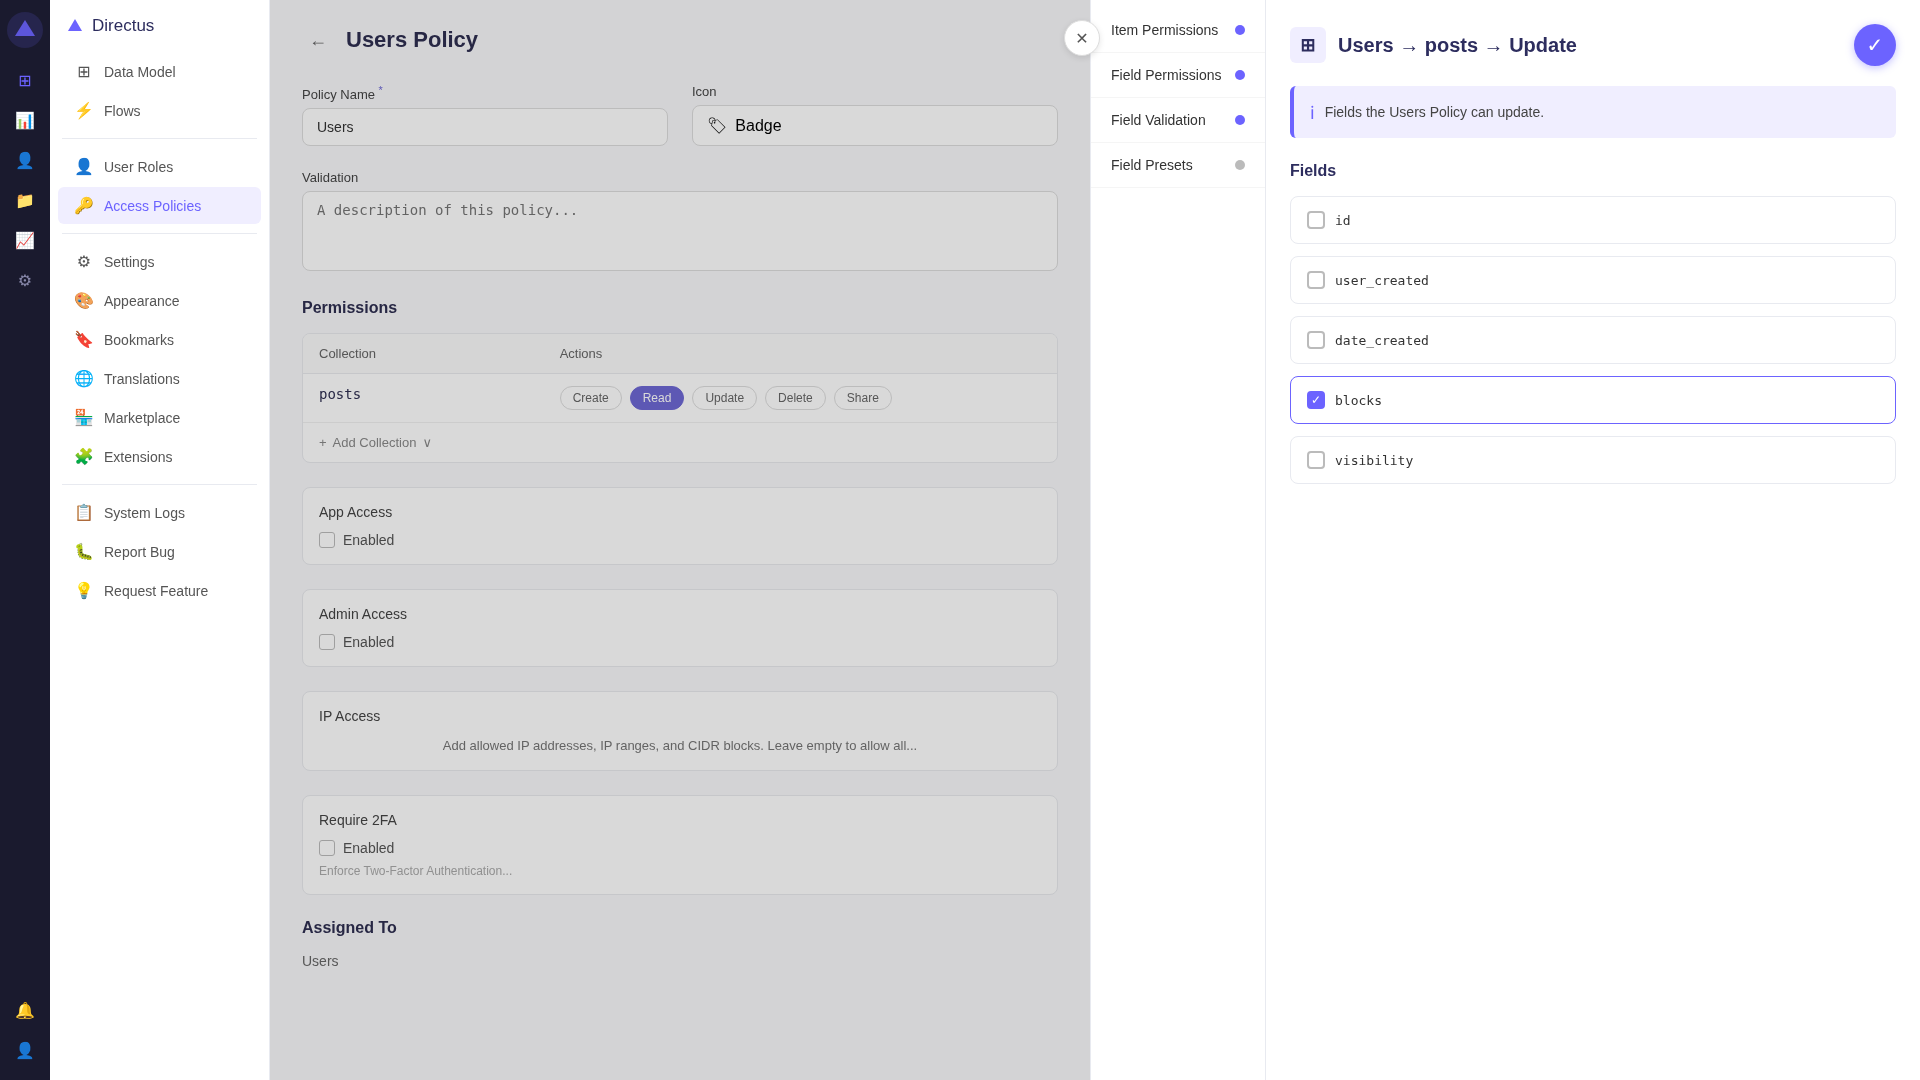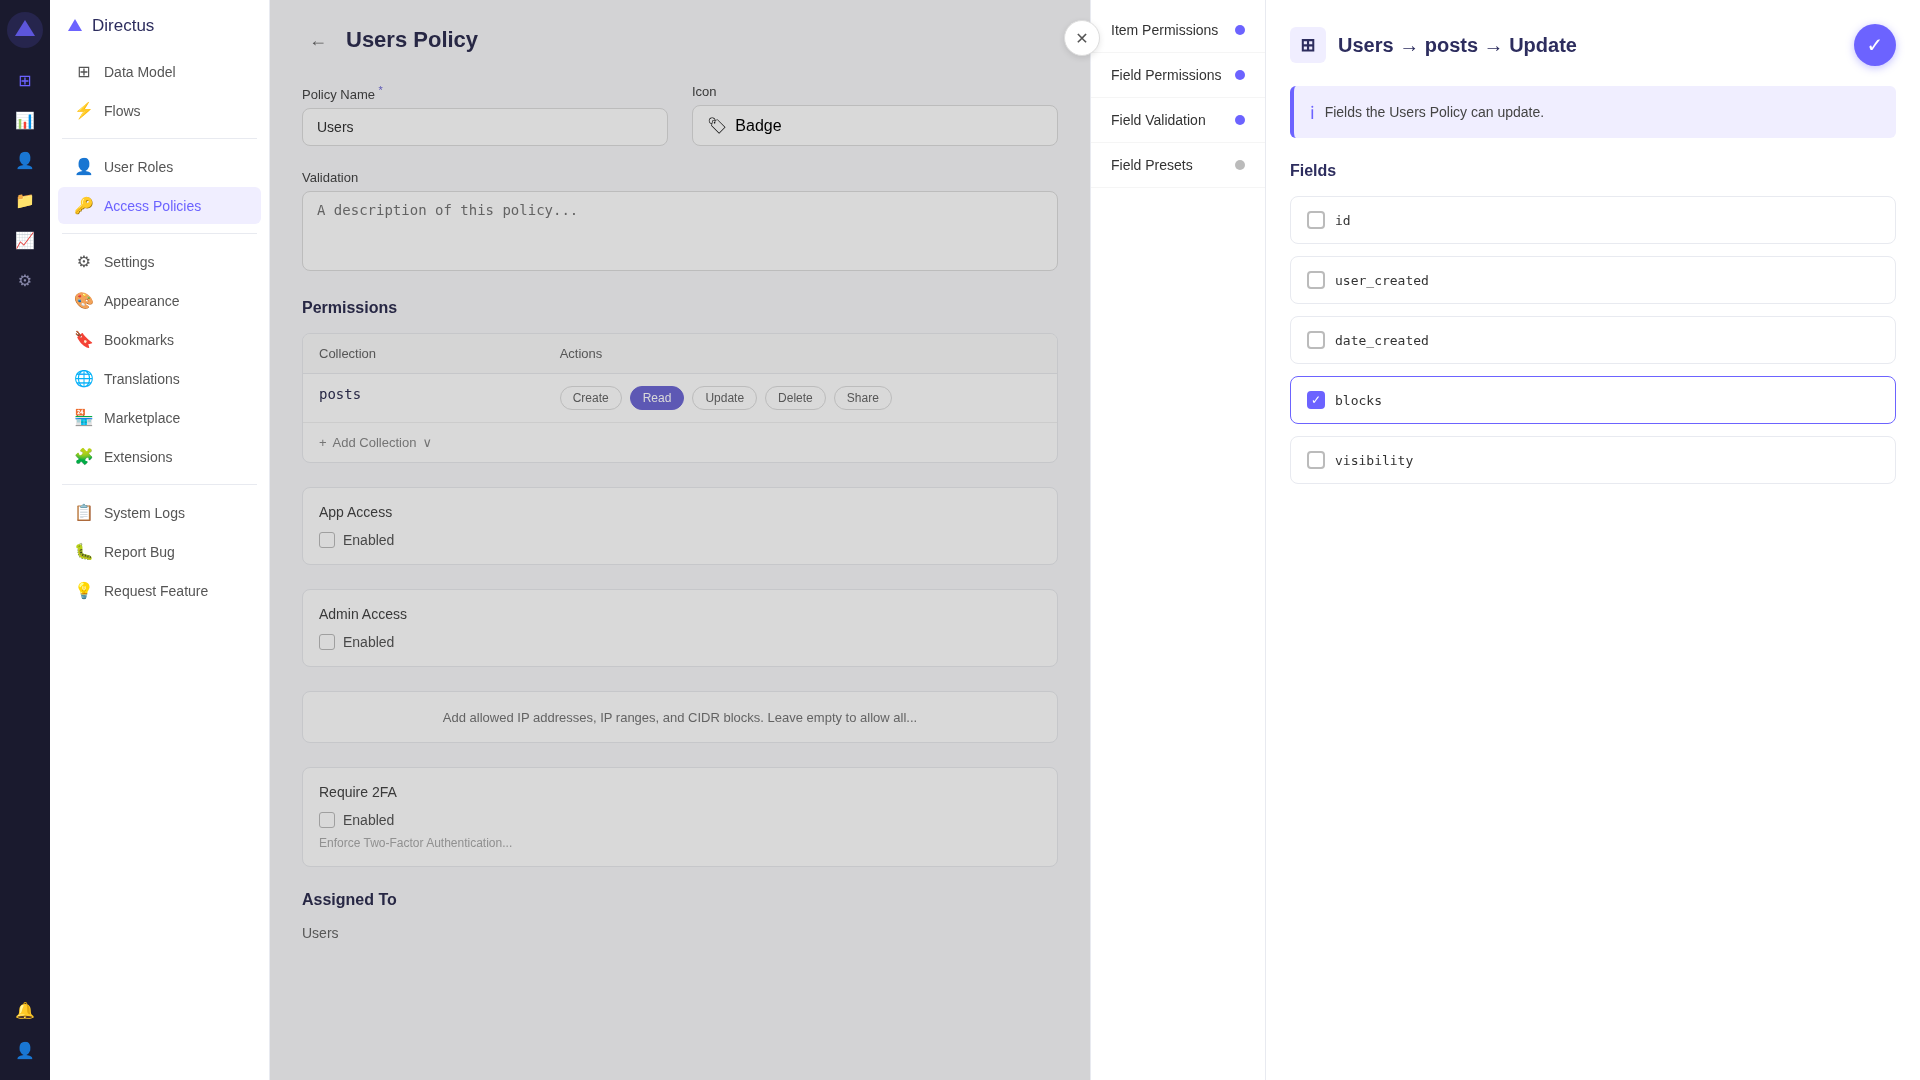--- a/index.html
+++ b/index.html
@@ -450,20 +450,21 @@
       <div class="access-group">
         <div class="access-group-title">Admin Access</div>
         <div class="checkbox-row">
           <div class="checkbox"></div>
           <span>Enabled</span>
         </div>
       </div>
     </div>
 
     <div class="ip-access">
+      <div class="access-group-title">IP Access</div>
       <input class="ip-input" placeholder="Add allowed IP addresses, IP ranges, and CIDR blocks. Leave empty to allow all..." style="">
     </div>
 
     <div class="require-2fa">
       <div class="access-group-title">Require 2FA</div>
       <div class="checkbox-row">
         <div class="checkbox"></div>
         <span>Enabled</span>
       </div>
       <div style="margin-top:8px;font-size:12px;color:#aaa">Enforce Two-Factor Authentication...</div>

